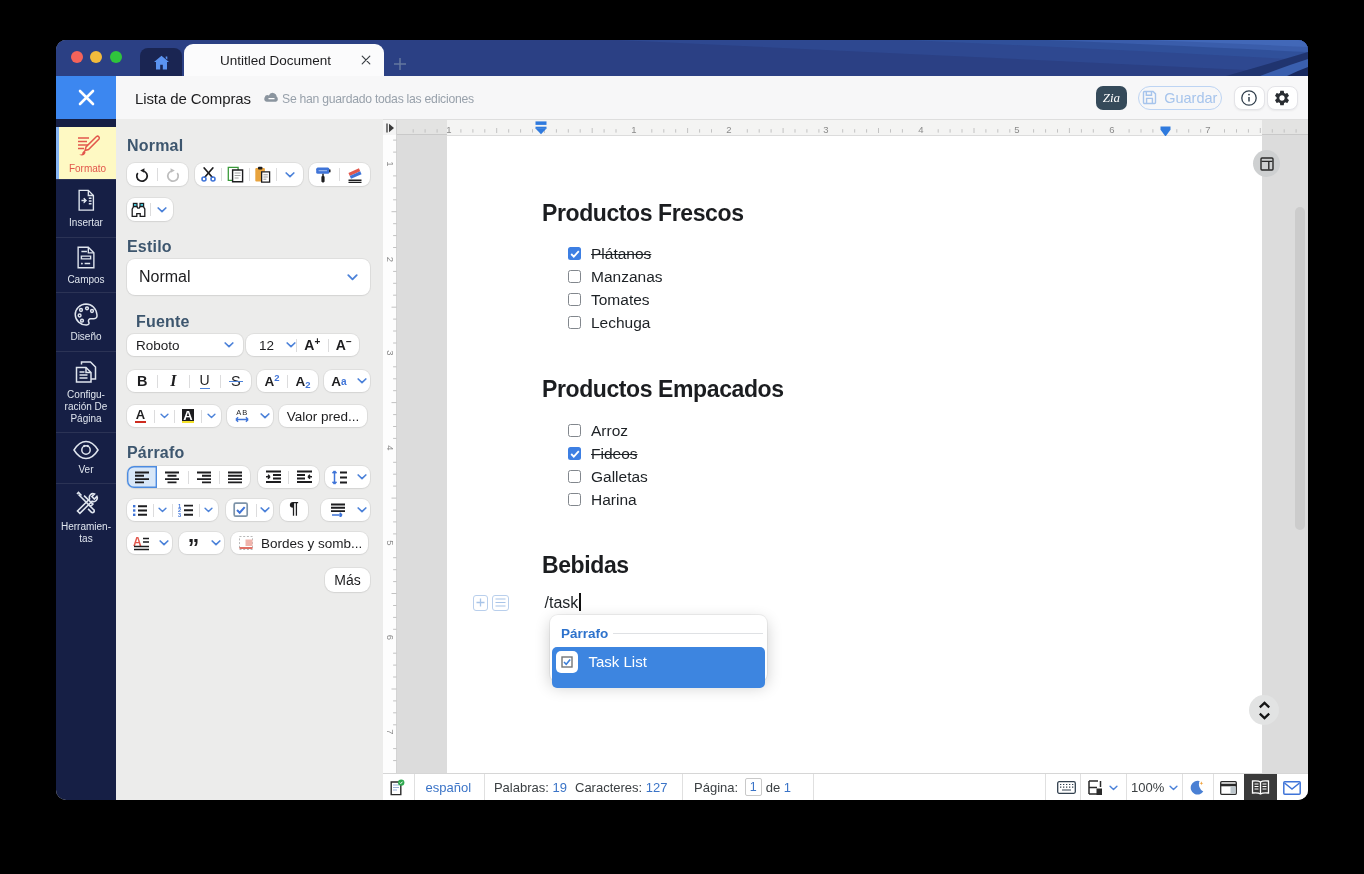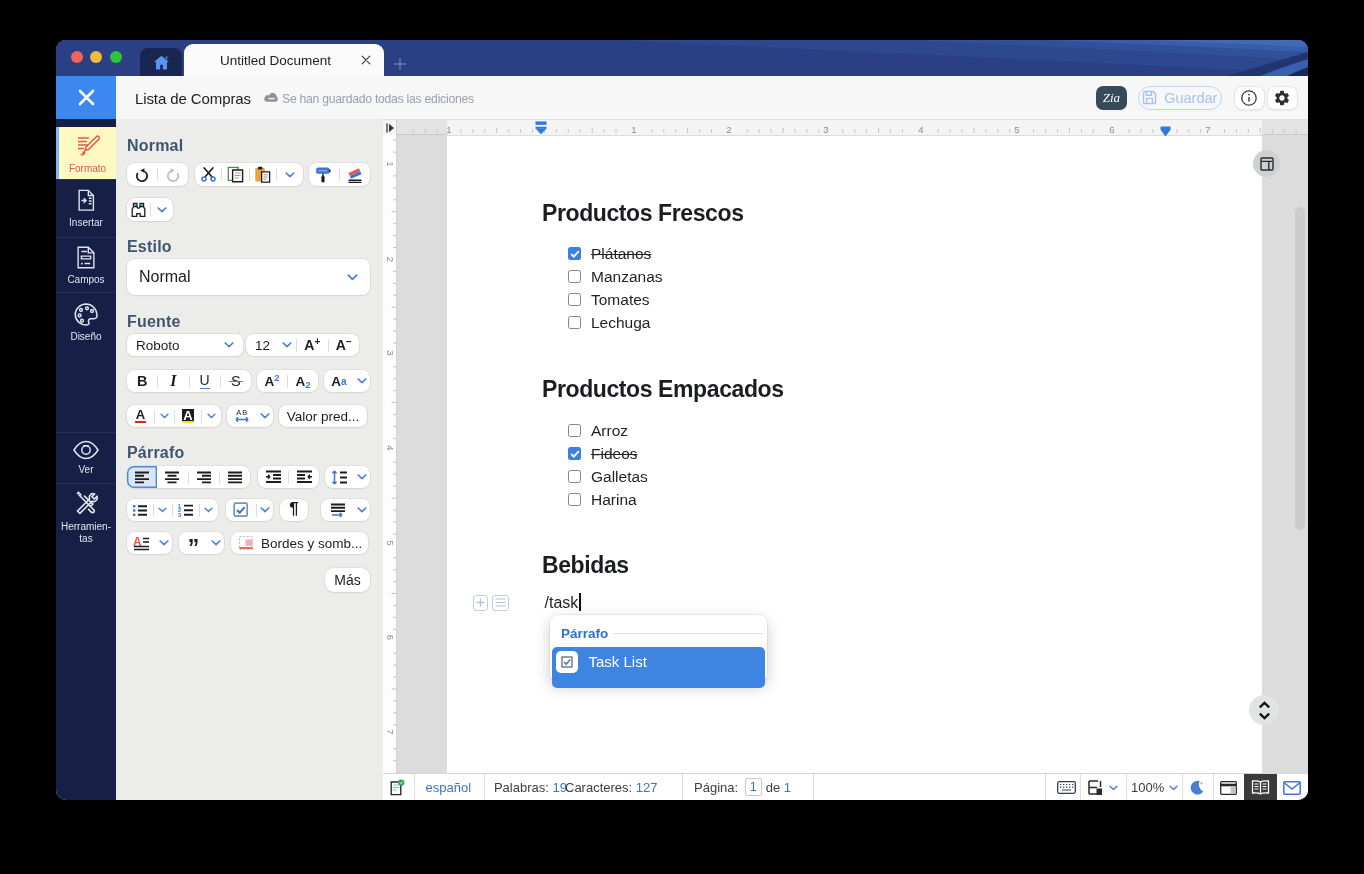--- a/index.html
+++ b/index.html
@@ -138,20 +138,30 @@
         <g stroke="#dfe5ee" stroke-width="1.5" fill="none">
           <path d="M13 2 a11 10.5 0 1 0 .5 21 c2.6 0 3-1.7 2.2-3 -.9-1.5 .2-3.2 2-3.2 h3.2 c2.5 0 3.3-1.8 3.1-3.8 C23.4 6.5 18.7 2 13 2Z"></path>
           <circle cx="8" cy="8" r="1.4"></circle>
           <circle cx="14" cy="6.3" r="1.4"></circle>
           <circle cx="19" cy="9" r="1.4"></circle>
           <circle cx="6.6" cy="13.5" r="1.4"></circle>
           <circle cx="9" cy="18.7" r="1.4"></circle>
         </g>
       </svg>
     Diseño</div>
+  <div class="a sitem" style="top:311px;height:81px">
+    <svg width="26" height="26" viewBox="0 0 26 26">
+        <g stroke="#dfe5ee" stroke-width="1.5" fill="none">
+          <path d="M8.5 5.5 V3 h9 l5 5 v12 h-4.5"></path>
+          <path d="M3.5 8.5 h9.5 l5 5 V23 H3.5 Z"></path>
+          <path d="M13 8.5 v5 h5"></path>
+          <path d="M6.5 13 h5 M6.5 16 h8 M6.5 19 h8"></path>
+        </g>
+      </svg>
+    Configu-<br>ración De<br>Página</div>
   <div class="a sitem" style="top:392px;height:51px">
     <svg width="28" height="20" viewBox="0 0 28 20">
         <g stroke="#dfe5ee" stroke-width="1.5" fill="none">
           <path d="M2 10 C6 3.5 10 1.5 14 1.5 S22 3.5 26 10 C22 16.5 18 18.5 14 18.5 S6 16.5 2 10Z"></path>
           <circle cx="14" cy="10" r="4.2"></circle>
           <path d="M11.8 5 l1 1.8 M16.2 5 l-1 1.8"></path>
         </g>
       </svg>
     Ver</div>
   <div class="a sitem" style="top:443px;height:68px">
@@ -248,27 +258,27 @@
           <svg width="10" height="6" viewBox="0 0 10 6">
             <path d="M1.2 1 L5 4.6 8.8 1" fill="none" stroke="#4c82d9" stroke-width="1.7" stroke-linecap="round" stroke-linejoin="round"></path>
           </svg>
         </div>
     </div>
     <div class="a ptitle" style="left:11px;top:119px">Estilo</div>
     <div class="a" style="left:11px;top:140px;width:243px;height:36px;background:#fff;border-radius:8px;box-shadow:0 0 0 1px rgba(0,0,0,.055),0 1px 2px rgba(0,0,0,.05);display:flex;align-items:center;padding-left:12px;font-size:16px;color:#1d1d1f">Normal
       <svg width="11" height="7" viewBox="0 0 11 7" style="position:absolute;right:12px">
           <path d="M1.3 1.2 L5.5 5.4 9.7 1.2" fill="none" stroke="#4c82d9" stroke-width="1.8" stroke-linecap="round" stroke-linejoin="round"></path>
         </svg></div>
-    <div class="a ptitle" style="left:11px;top:194px">Fuente</div>
+    <div class="a ptitle" style="left:20px;top:194px">Fuente</div>
     <div class="a" style="left:11px;top:215px;width:116px;height:22px;background:#fff;border-radius:7px;box-shadow:0 0 0 1px rgba(0,0,0,.055),0 1px 2px rgba(0,0,0,.05);display:flex;align-items:center;padding-left:9px;font-size:13.5px;color:#1d1d1f">Roboto
       <svg width="10" height="6" viewBox="0 0 10 6" style="position:absolute;right:9px">
           <path d="M1.2 1 L5 4.6 8.8 1" fill="none" stroke="#4c82d9" stroke-width="1.7" stroke-linecap="round" stroke-linejoin="round"></path>
         </svg></div>
     <div class="a g" style="left:130px;top:215px;width:113px;height:22px">
-      <div class="c" style="flex:1.35;font-size:13.5px;color:#1d1d1f;justify-content:flex-start;padding-left:9px">12<svg width="10" height="6" viewBox="0 0 10 6" style="margin-left:12px">
+      <div class="c" style="flex:1.35;font-size:13.5px;color:#1d1d1f;justify-content:flex-end;padding-left:9px">12<svg width="10" height="6" viewBox="0 0 10 6" style="margin-left:12px">
             <path d="M1.2 1 L5 4.6 8.8 1" fill="none" stroke="#4c82d9" stroke-width="1.7" stroke-linecap="round" stroke-linejoin="round"></path>
           </svg></div>
       <div class="vs"></div>
       <div class="c" style="font-size:14px;font-weight:bold;color:#1d1d1f">A<span style="font-size:10px;margin-top:-8px">+</span></div>
       <div class="vs"></div>
       <div class="c" style="font-size:14px;font-weight:bold;color:#1d1d1f">A<span style="font-size:10px;margin-top:-8px">−</span></div>
     </div>
     <div class="a g" style="left:11px;top:251px;width:124px;height:22px">
       <div class="c" style="font-size:14.5px;font-weight:bold;color:#1d1d1f">B</div>
         <div class="vs"></div>
@@ -704,21 +714,21 @@
     <svg class="a" width="15" height="17" viewBox="0 0 15 17" style="left:7px;top:5px">
         <path d="M1.2 3 h9.6 v12.6 H1.2 Z" fill="none" stroke="#2a2a2a" stroke-width="1.4"></path>
         <path d="M3 6 h6 M3 8.5 h6 M3 11 h4" stroke="#9ab0d8" stroke-width="1"></path>
         <circle cx="11.2" cy="3.6" r="3.2" fill="#2fa84f"></circle>
         <path d="M9.8 3.6 l1 1 1.7 -1.9" stroke="#fff" stroke-width="1" fill="none"></path>
       </svg>
     <div class="a ssep" style="left:31px"></div>
     <div class="a blu" style="left:42.6px;top:6px">español</div>
     <div class="a ssep" style="left:100.7px"></div>
     <div class="a" style="left:110.9px;top:6px">Palabras:&nbsp;<span class="blu">19</span></div>
-    <div class="a" style="left:182px;top:6px">Caracteres:&nbsp;<span class="blu">127</span></div>
+    <div class="a" style="left:192px;top:6px">Caracteres:&nbsp;<span class="blu">127</span></div>
     <div class="a ssep" style="left:298.7px"></div>
     <div class="a" style="left:311px;top:6px">Página:</div>
     <div class="a" style="left:361.8px;top:4px;width:17px;height:18px;border:1px solid #c9c9c9;border-radius:2px;display:flex;align-items:center;justify-content:center;font-size:12.5px;color:#3b74c7">1</div>
     <div class="a" style="left:382.7px;top:6px">de&nbsp;<span class="blu">1</span></div>
     <div class="a ssep" style="left:430px"></div>
     <div class="a ssep" style="left:662px"></div>
       <svg class="a" width="19" height="13" viewBox="0 0 19 13" style="left:674px;top:7px">
         <rect x="0.7" y="0.7" width="17.6" height="11.6" rx="1.5" fill="none" stroke="#32404e" stroke-width="1.3"></rect>
         <path d="M3 3.5 h1.3 M6 3.5 h1.3 M9 3.5 h1.3 M12 3.5 h1.3 M15 3.5 h1.3 M3 6.2 h1.3 M6 6.2 h1.3 M9 6.2 h1.3 M12 6.2 h1.3 M15 6.2 h1.3 M5 9 h9" stroke="#32404e" stroke-width="1.2"></path>
       </svg>

